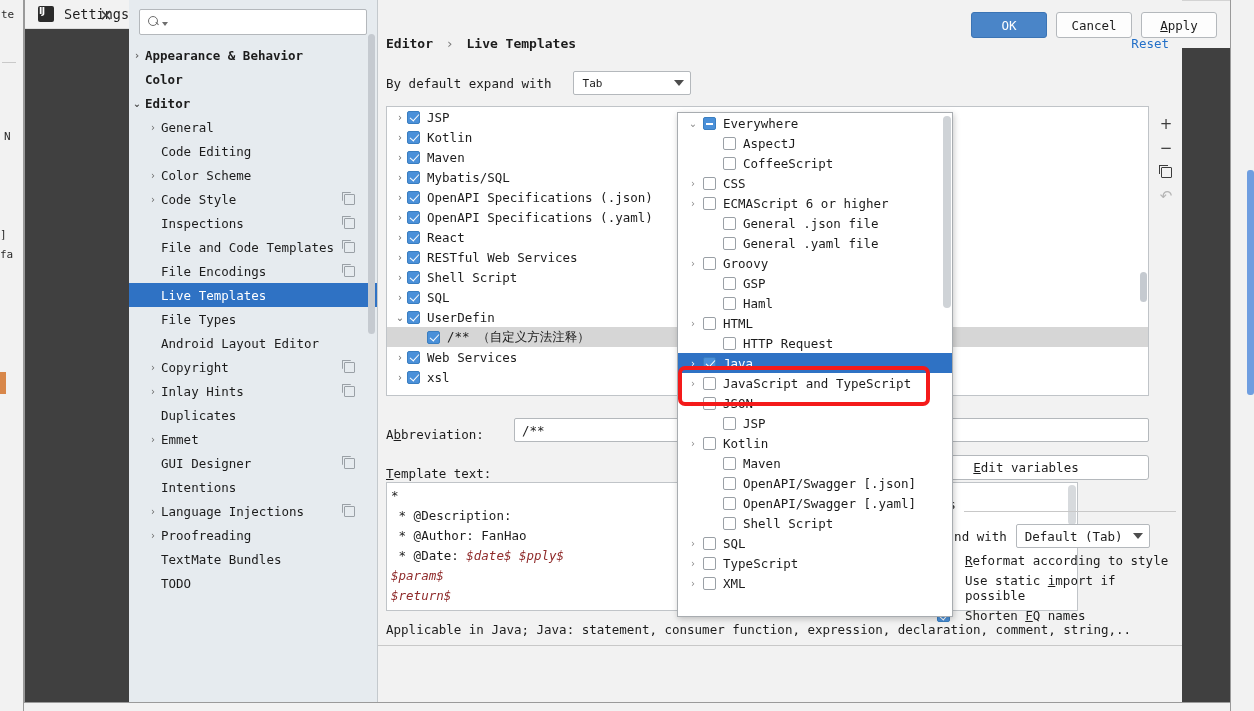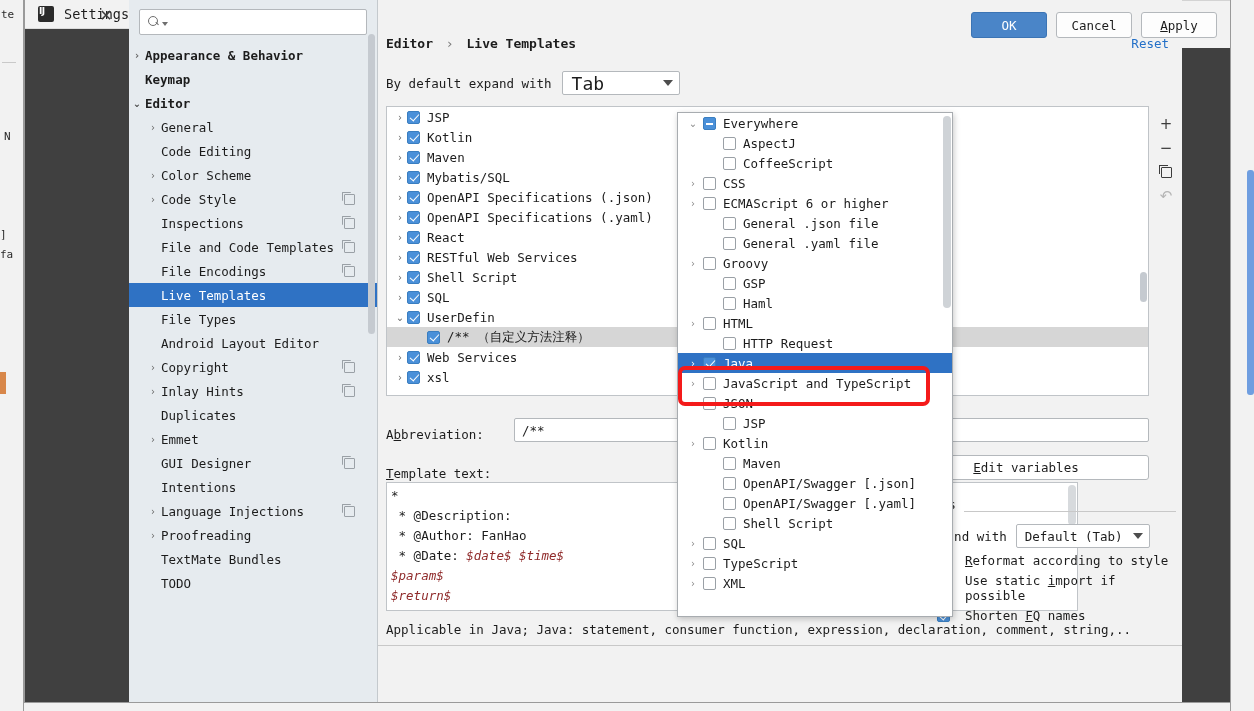--- a/index.html
+++ b/index.html
@@ -135,23 +135,23 @@
   .breadcrumb {
     position: absolute; left: 8px; top: 36px; font-size: 13px; color: #1c1c1c;
     font-weight: bold;
   }
   .bc-sep { color: #787878; font-weight: normal; margin: 0 5px; }
   .expand-row {
     position: absolute; left: 8px; top: 71px; display: flex; align-items: center;
   }
   .expand-label { font-size: 12.5px; color: #1c1c1c; }
   .combo {
-    margin-left: 10px; height: 24px; background: #fff; border: 1px solid #b4b8bc;
+    margin-left: 21px; height: 24px; background: #fff; border: 1px solid #b4b8bc;
     border-radius: 2px; display: flex; align-items: center;
-    padding: 0 6px 0 9px; font-size: 18px; color: #1c1c1c; cursor: pointer;
+    padding: 0 6px 0 9px; font-size: 11px; color: #1c1c1c; cursor: pointer;
     min-width: 118px; justify-content: space-between;
   }
   .combo-caret {
     width: 0; height: 0; border-left: 5px solid transparent;
     border-right: 5px solid transparent; border-top: 6px solid #4d4d4d;
     margin-left: 12px;
   }
 
   
   .tmpl-box {
@@ -362,21 +362,21 @@
             <input class="search-input" type="text" placeholder="" style="">
           </div>
         </div>
         <div class="tree" id="sidebar-tree">
             <div class="tnode lvl0 bold">
               <span class="arrow">›</span>
               <span>Appearance &amp; Behavior</span>
             </div>
             <div class="tnode lvl0 bold">
               <span class="arrow"></span>
-              <span>Keymap</span>
+              <span>Color</span>
             </div>
             <div class="tnode lvl0 bold">
               <span class="arrow down">⌄</span>
               <span>Editor</span>
             </div>
             <div class="tnode lvl1">
               <span class="arrow">›</span>
               <span>General</span>
             </div>
             <div class="tnode lvl1">
@@ -574,21 +574,21 @@
           <input class="abbr-input" type="text" value="/**" style="">
         </div>
 
         <div class="tt-label"><span class="field-label"><span class="u">T</span><span>emplate text:</span></span></div>
 
         <div class="tt-box">
           <div id="tt-lines">
               <div class="tt-line">*</div>
               <div class="tt-line"> * @Description:</div>
               <div class="tt-line"> * @Author: FanHao</div>
-              <div class="tt-line"><span> * @Date: </span><span class="tt-var">$date$ $time$</span></div>
+              <div class="tt-line"><span> * @Date: </span><span class="tt-var">$date$ $pply$</span></div>
               <div class="tt-line"><span class="tt-var">$param$</span></div>
               <div class="tt-line"><span class="tt-var">$return$</span></div>
               <div class="tt-line"> */</div>
             </div>
           <div class="tt-scroll"></div>
         </div>
 
         <div class="applicable">Applicable in Java; Java: statement, consumer function, expression, declaration, comment, string,..</div>
         <div class="panel-divider"></div>
 

